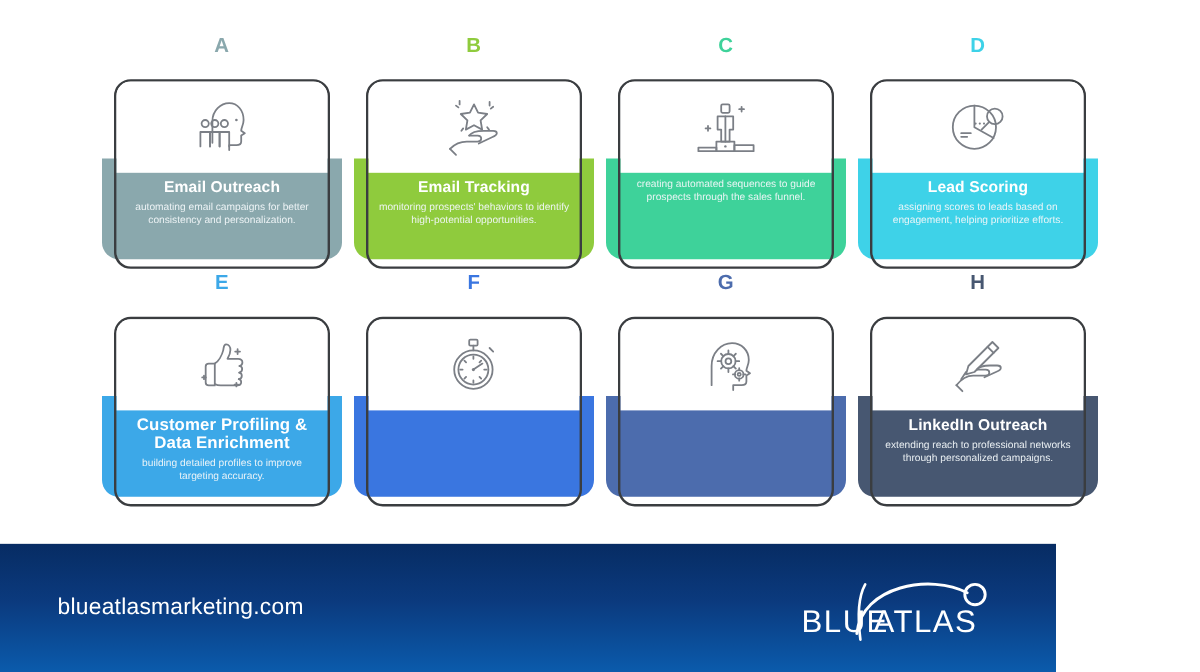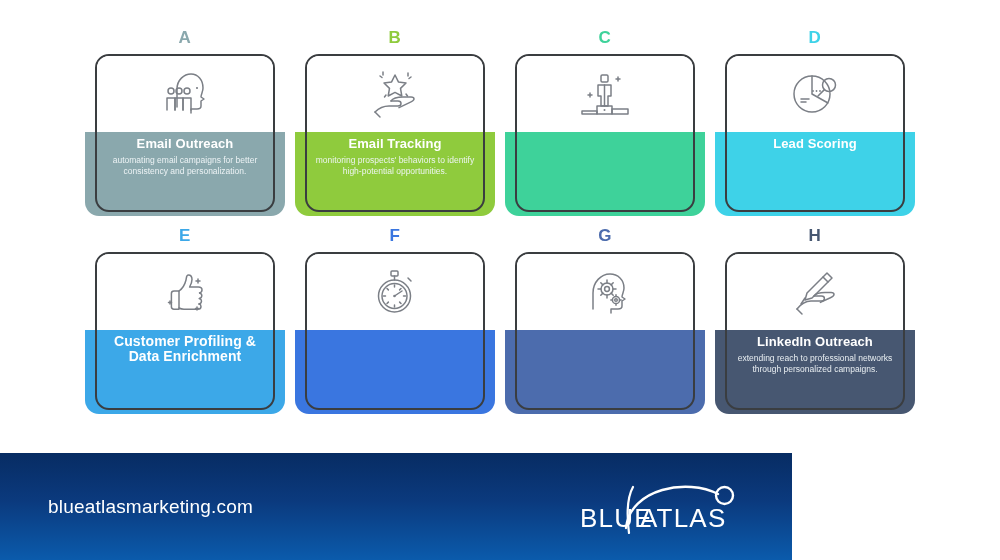--- a/index.html
+++ b/index.html
@@ -77,21 +77,21 @@
     height: 0;
     border-left: 13px solid transparent;
     border-right: 13px solid transparent;
     border-bottom: 9px solid currentColor;
   }
 
   
   .card {
     position: absolute;
     left: 15px;
-    top: 26px;
+    top: 38px;
     width: 180px;
     height: 158px;
     border: 2.5px solid #3a3d40;
     border-radius: 14px;
     box-sizing: border-box;
     overflow: hidden;
     background: transparent;
   }
   .card .card-white {
     position: absolute;
@@ -137,21 +137,21 @@
     line-height: 11px;
     margin: 0;
     opacity: 0.95;
   }
 
   
   .footer {
     position: absolute;
     left: 0;
     bottom: 0;
-    width: 792px;
+    width: 880px;
     height: 110px;
     background: linear-gradient(180deg, #072c63 0%, #0b3a7e 45%, #0b5bac 100%);
     border-top: 3px solid #ffffff;
     box-sizing: border-box;
     display: flex;
     align-items: center;
     justify-content: space-between;
     padding: 0 44px 0 48px;
   }
   .site-url {
@@ -236,20 +236,21 @@
           <path d="M21 18 h13 v11 h-3 v10 h-7 v-10 h-3 z"></path>
           <path d="M27.5 18 v21"></path>
           <rect x="20" y="39" width="15" height="8"></rect>
           <path d="M5 44 h15 v3 H5 z M35 42 h16 v5 H35 z"></path>
           <circle cx="27.5" cy="43" r="1" fill="#7b7f86" stroke="none"></circle>
           <path d="M41 10 v4 M39 12 h4 M13 26 v4 M11 28 h4"></path>
         </g>
       </svg>
           </div>
       <div class="card-text">
+        <p class="card-desc">creating automated sequences to guide prospects through the sales funnel.</p>
       </div>
     </div>
       </div>
       <div class="cell">
     <div class="letter" style="color:#3ed2e8">D</div>
     <div class="panel" style="background:#3ed2e8;color:#3ed2e8">
       <span class="notch"></span>
     </div>
     <div class="card">
       <div class="card-white"></div>
@@ -262,20 +263,21 @@
           <circle cx="42" cy="18" r="6.5"></circle>
           <path d="M37.4 22.6 L31 29"></path>
           <circle cx="26" cy="24" r="0.9" fill="#7b7f86" stroke="none"></circle>
           <circle cx="29.5" cy="24" r="0.9" fill="#7b7f86" stroke="none"></circle>
           <circle cx="33" cy="24" r="0.9" fill="#7b7f86" stroke="none"></circle>
         </g>
       </svg>
           </div>
       <div class="card-text">
         <p class="card-title">Lead Scoring</p>
+        <p class="card-desc">assigning scores to leads based on engagement, helping prioritize efforts.</p>
       </div>
     </div>
       </div>
       <div class="cell">
     <div class="letter" style="color:#3ca8e8">E</div>
     <div class="panel" style="background:#3ca8e8;color:#3ca8e8">
       <span class="notch"></span>
     </div>
     <div class="card">
       <div class="card-white"></div>
@@ -286,20 +288,21 @@
           <path d="M42.6 27.9 c1.3 0.3 2.2 1.3 2.2 2.7 c0 1.5 -1 2.6 -2.4 2.9"></path>
           <path d="M42.4 33.5 c1.3 0.3 2.1 1.3 2.1 2.6 c0 1.5 -1 2.6 -2.5 2.9"></path>
           <path d="M42 39 c1.2 0.3 2 1.2 2 2.4 c0 1.6 -1.3 2.8 -3.2 2.8 H27 c-3 0 -5 -1.2 -5 -1.2"></path>
           <path d="M22 26 h-5 c-1.5 0 -2.6 1 -2.6 2.4 v13.4 c0 1.4 1.1 2.4 2.6 2.4 h5 z"></path>
           <path d="M41 14 v4 M39 16 h4 M13 36 v3 M11.5 37.5 h3 M40 42 v3 M38.5 43.5 h3"></path>
         </g>
       </svg>
           </div>
       <div class="card-text">
         <p class="card-title" style="font-size: 14px;">Customer Profiling &amp; Data Enrichment</p>
+        <p class="card-desc">building detailed profiles to improve targeting accuracy.</p>
       </div>
     </div>
       </div>
       <div class="cell">
     <div class="letter" style="color:#3a76e0">F</div>
     <div class="panel" style="background:#3a76e0;color:#3a76e0">
       <span class="notch"></span>
     </div>
     <div class="card">
       <div class="card-white"></div>

